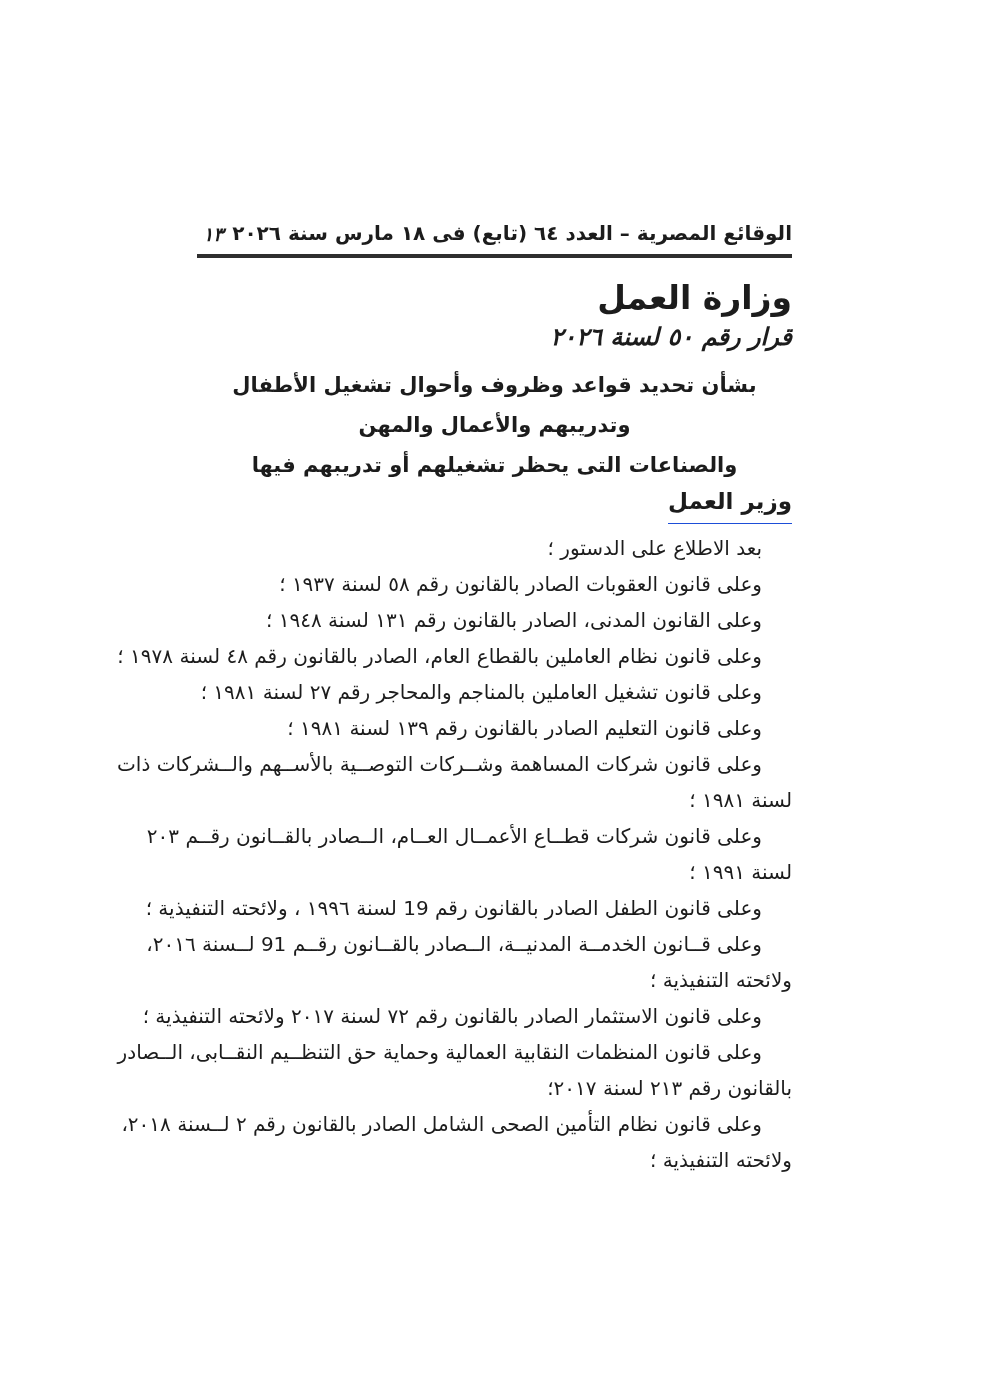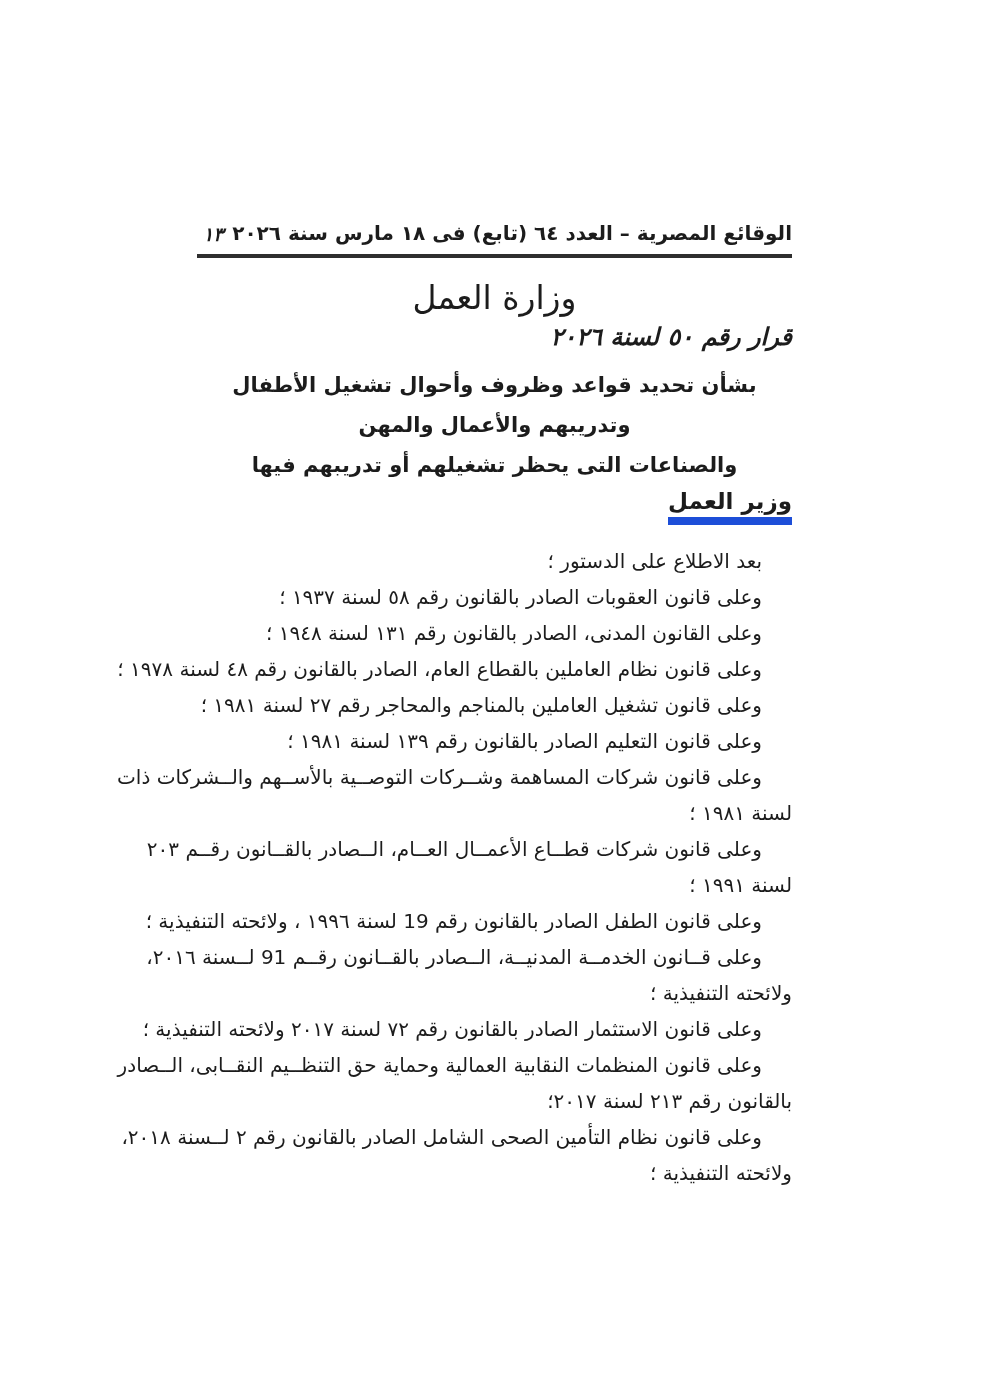--- a/index.html
+++ b/index.html
@@ -32,23 +32,22 @@
   .header-issue { letter-spacing: 0.3px; }
   .header-pagenum { font-size: 19px; padding-left: 6px; font-style: italic; }
   .header-rule {
     margin-top: 9px;
     border-bottom: 4px solid #2e2e2e;
     width: 100%;
   }
   
   .ministry-title {
     margin-top: 20px;
-    text-align: center;
     font-size: 33px;
-    font-weight: 400;
+    font-weight: 700;
     letter-spacing: 0.5px;
   }
   .decree-line {
     margin-top: 6px;
     text-align: right;
     font-size: 24px;
     font-weight: 900;
     font-style: italic;
   }
   .subject-line {
@@ -59,26 +58,26 @@
   }
   .subject-block { margin-top: 14px; }
   .issuer-heading {
     margin-top: 3px;
     text-align: right;
     font-size: 23px;
     font-weight: 900;
   }
   .issuer-heading .underlined {
     display: inline-block;
-    border-bottom: 8px solid #1d4ed8;
-    padding-bottom: 3px;
+    border-bottom: 1px solid #1d4ed8;
+    padding-bottom: 9px;
   }
   
   .body-block {
-    margin-top: 18px;
+    margin-top: 6px;
     font-size: 20px;
   }
   .bline {
     line-height: 36px;
     white-space: nowrap;
     text-justify: inter-word;
   }
   .bline.first  { padding-right: 30px; text-align: right; }
   .bline.jfirst { padding-right: 30px; text-align: justify; text-align-last: justify; }
   .bline.jmid   { text-align: justify; text-align-last: justify; }

